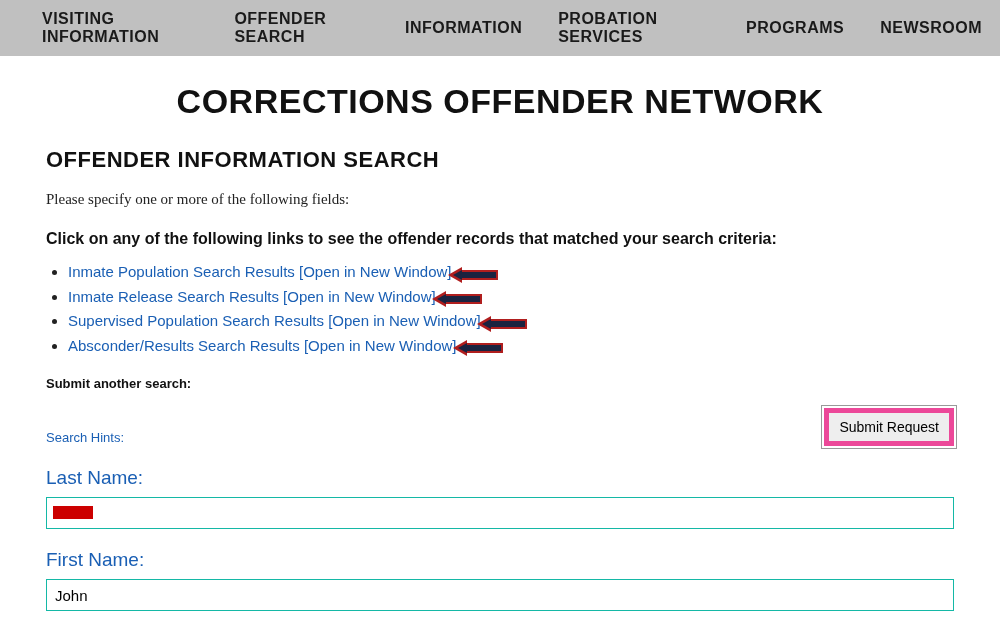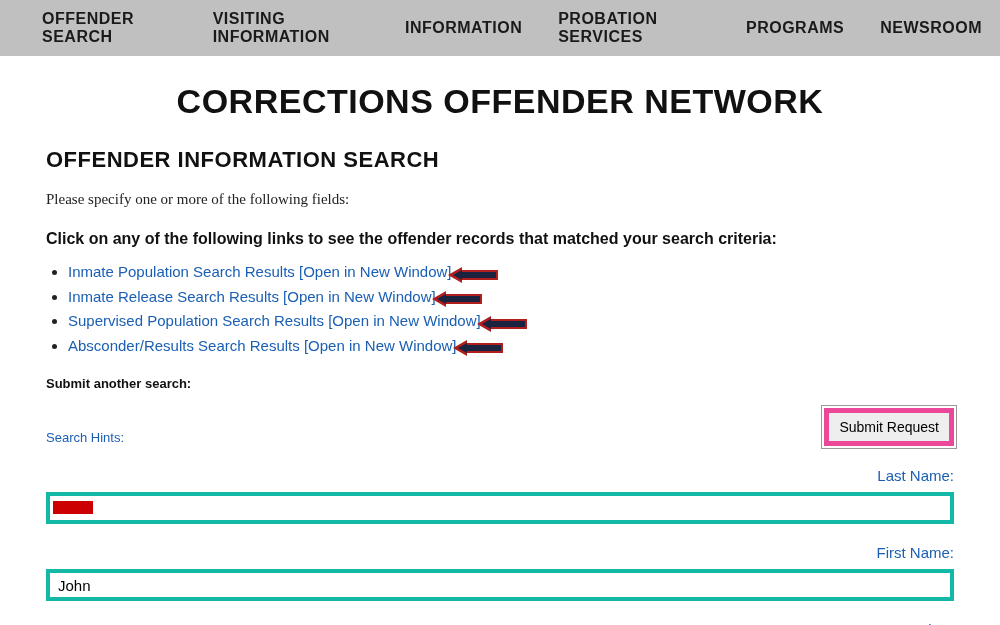--- a/index.html
+++ b/index.html
@@ -148,29 +148,28 @@
       font-family: Arial, sans-serif;
       font-size: 14px;
       padding: 6px 10px;
       cursor: pointer;
     }
     .form-group {
       margin-bottom: 20px;
     }
     .form-label {
       color: #1a5fb4;
-      font-size: 15px;
+      font-size: 19px;
       font-family: Arial, sans-serif;
       display: block;
       margin-bottom: 8px;
-      text-align: right;
     }
     .form-input {
       width: 100%;
-      border: 4px solid #14b8a6;
+      border: 1px solid #14b8a6;
       padding: 6px 8px;
       font-size: 15px;
       font-family: Arial, sans-serif;
       height: 32px;
     }
     .redaction {
       display: inline-block;
       width: 40px;
       height: 13px;
       background: #cc0000;
@@ -179,22 +178,22 @@
       top: 9px;
     }
     .input-wrap {
       position: relative;
     }
   </style>
 </head>
 <body>
 
 <div class="nav-bar">
+  <div class="nav-item">VISITING INFORMATION</div>
   <div class="nav-item">OFFENDER SEARCH</div>
-  <div class="nav-item">VISITING INFORMATION</div>
   <div class="nav-item">INFORMATION</div>
   <div class="nav-item">PROBATION SERVICES</div>
   <div class="nav-item">PROGRAMS</div>
   <div class="nav-item">NEWSROOM</div>
 </div>
 
 <div class="content">
   <h1 class="page-title">CORRECTIONS OFFENDER NETWORK</h1>
   <h2 class="section-title">OFFENDER INFORMATION SEARCH</h2>
   <p class="instruction">Please specify one or more of the following fields:</p>

